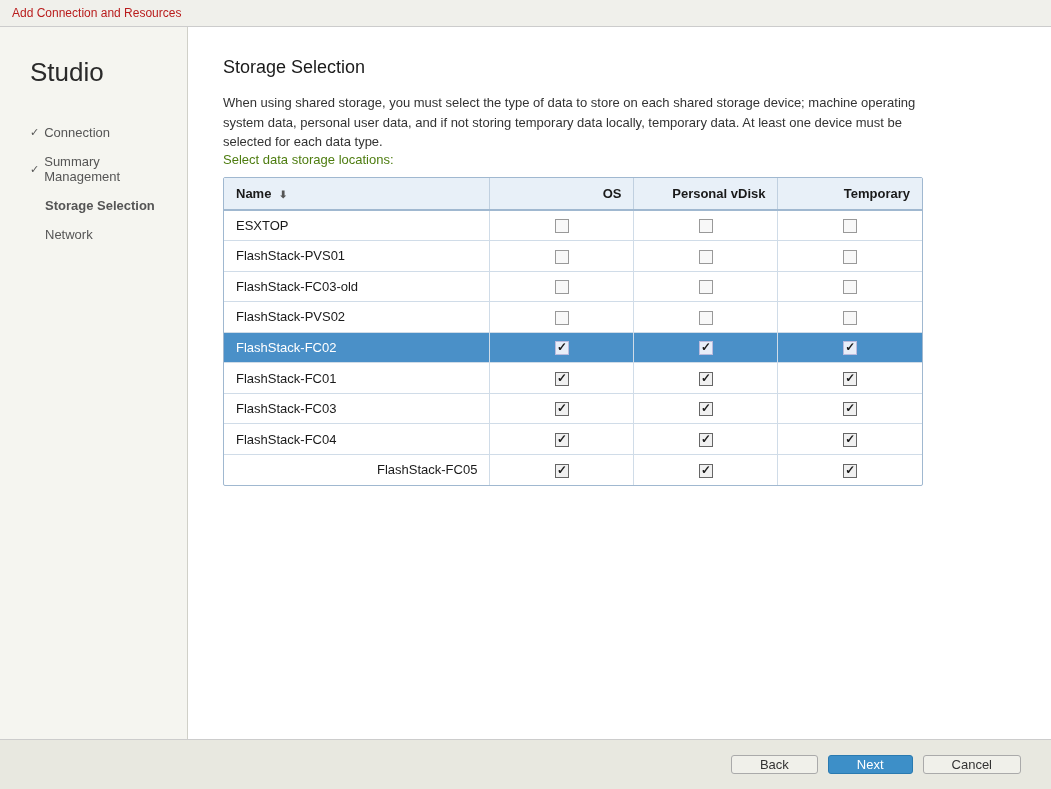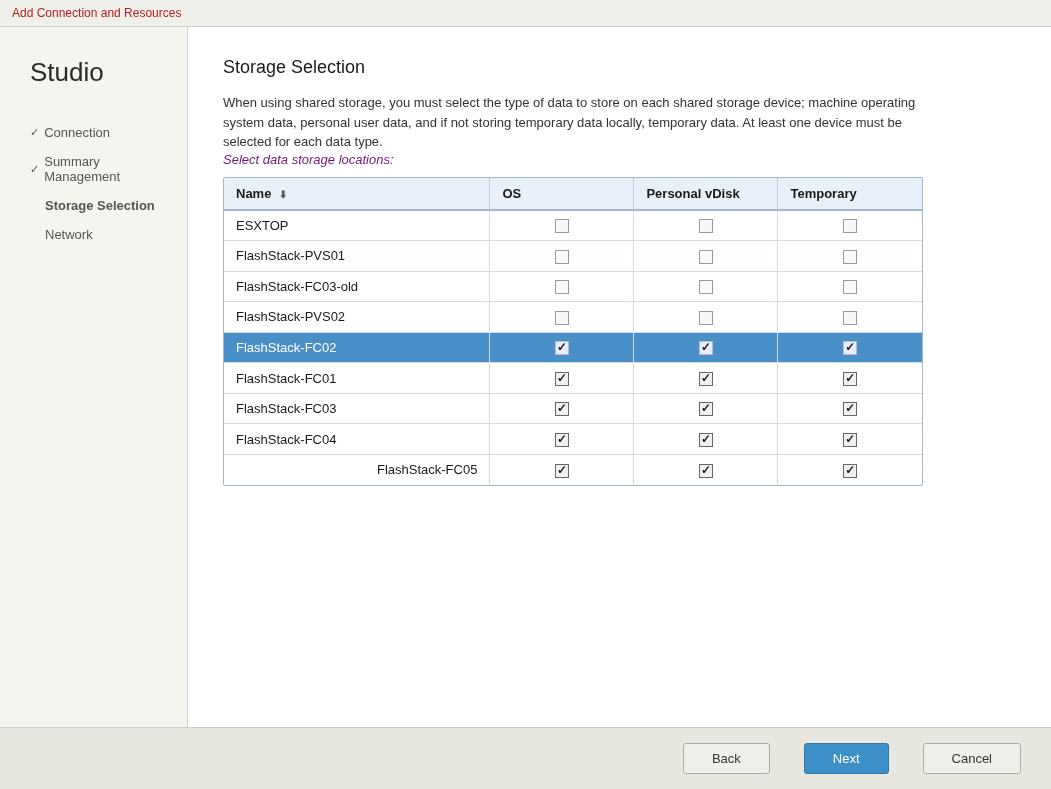--- a/index.html
+++ b/index.html
@@ -78,23 +78,22 @@
       margin-bottom: 15px;
     }
     .content-description {
       font-size: 13px;
       color: #333;
       line-height: 1.5;
       max-width: 700px;
     }
     .select-label {
       font-size: 13px;
-      color: #701a75;
+      color: #4d7c0f;
       margin-bottom: 10px;
-      font-style: italic;
     }
     .table-container {
       border: 1px solid #a0b8d0;
       border-radius: 2px;
       overflow: hidden;
       max-width: 700px;
     }
     table {
       width: 100%;
       border-collapse: collapse;
@@ -111,21 +110,21 @@
       border-right: 1px solid #c0d0e0;
       border-bottom: 2px solid #a0b8d0;
       margin-top: 18px;
     }
     thead th:last-child { border-right: none; }
     thead th.name-col {
       width: 240px;
     }
     thead th.os-col, thead th.pvdisk-col, thead th.temp-col {
       width: 130px;
-      text-align: left;
+      text-align: right;
     }
     tbody tr {
       border-bottom: 1px solid #d0dce8;
     }
     tbody tr:last-child { border-bottom: none; text-align: right; }
     tbody tr.selected {
       background: #4a90c8;
       color: #fff;
     }
     tbody td {
@@ -190,28 +189,27 @@
     .bottom-bar {
       display: flex;
       justify-content: flex-end;
       align-items: center;
       padding: 15px 30px;
       background: #e8e8e0;
       border-top: 1px solid #ccc;
       gap: 10px;
     }
     .btn {
-      padding: 7px 28px;
+      padding: 1px 28px;
       font-size: 13px;
       cursor: pointer;
       border-radius: 3px;
       border: 1px solid #aaa;
       background: #f0f0ea;
       color: #333;
-      margin-left: 24px;
     }
     .btn-primary {
       background: #3d8fc8;
       color: #fff;
       border: 1px solid #2a7ab0;
     }
   </style>
 </head>
 <body>
 

